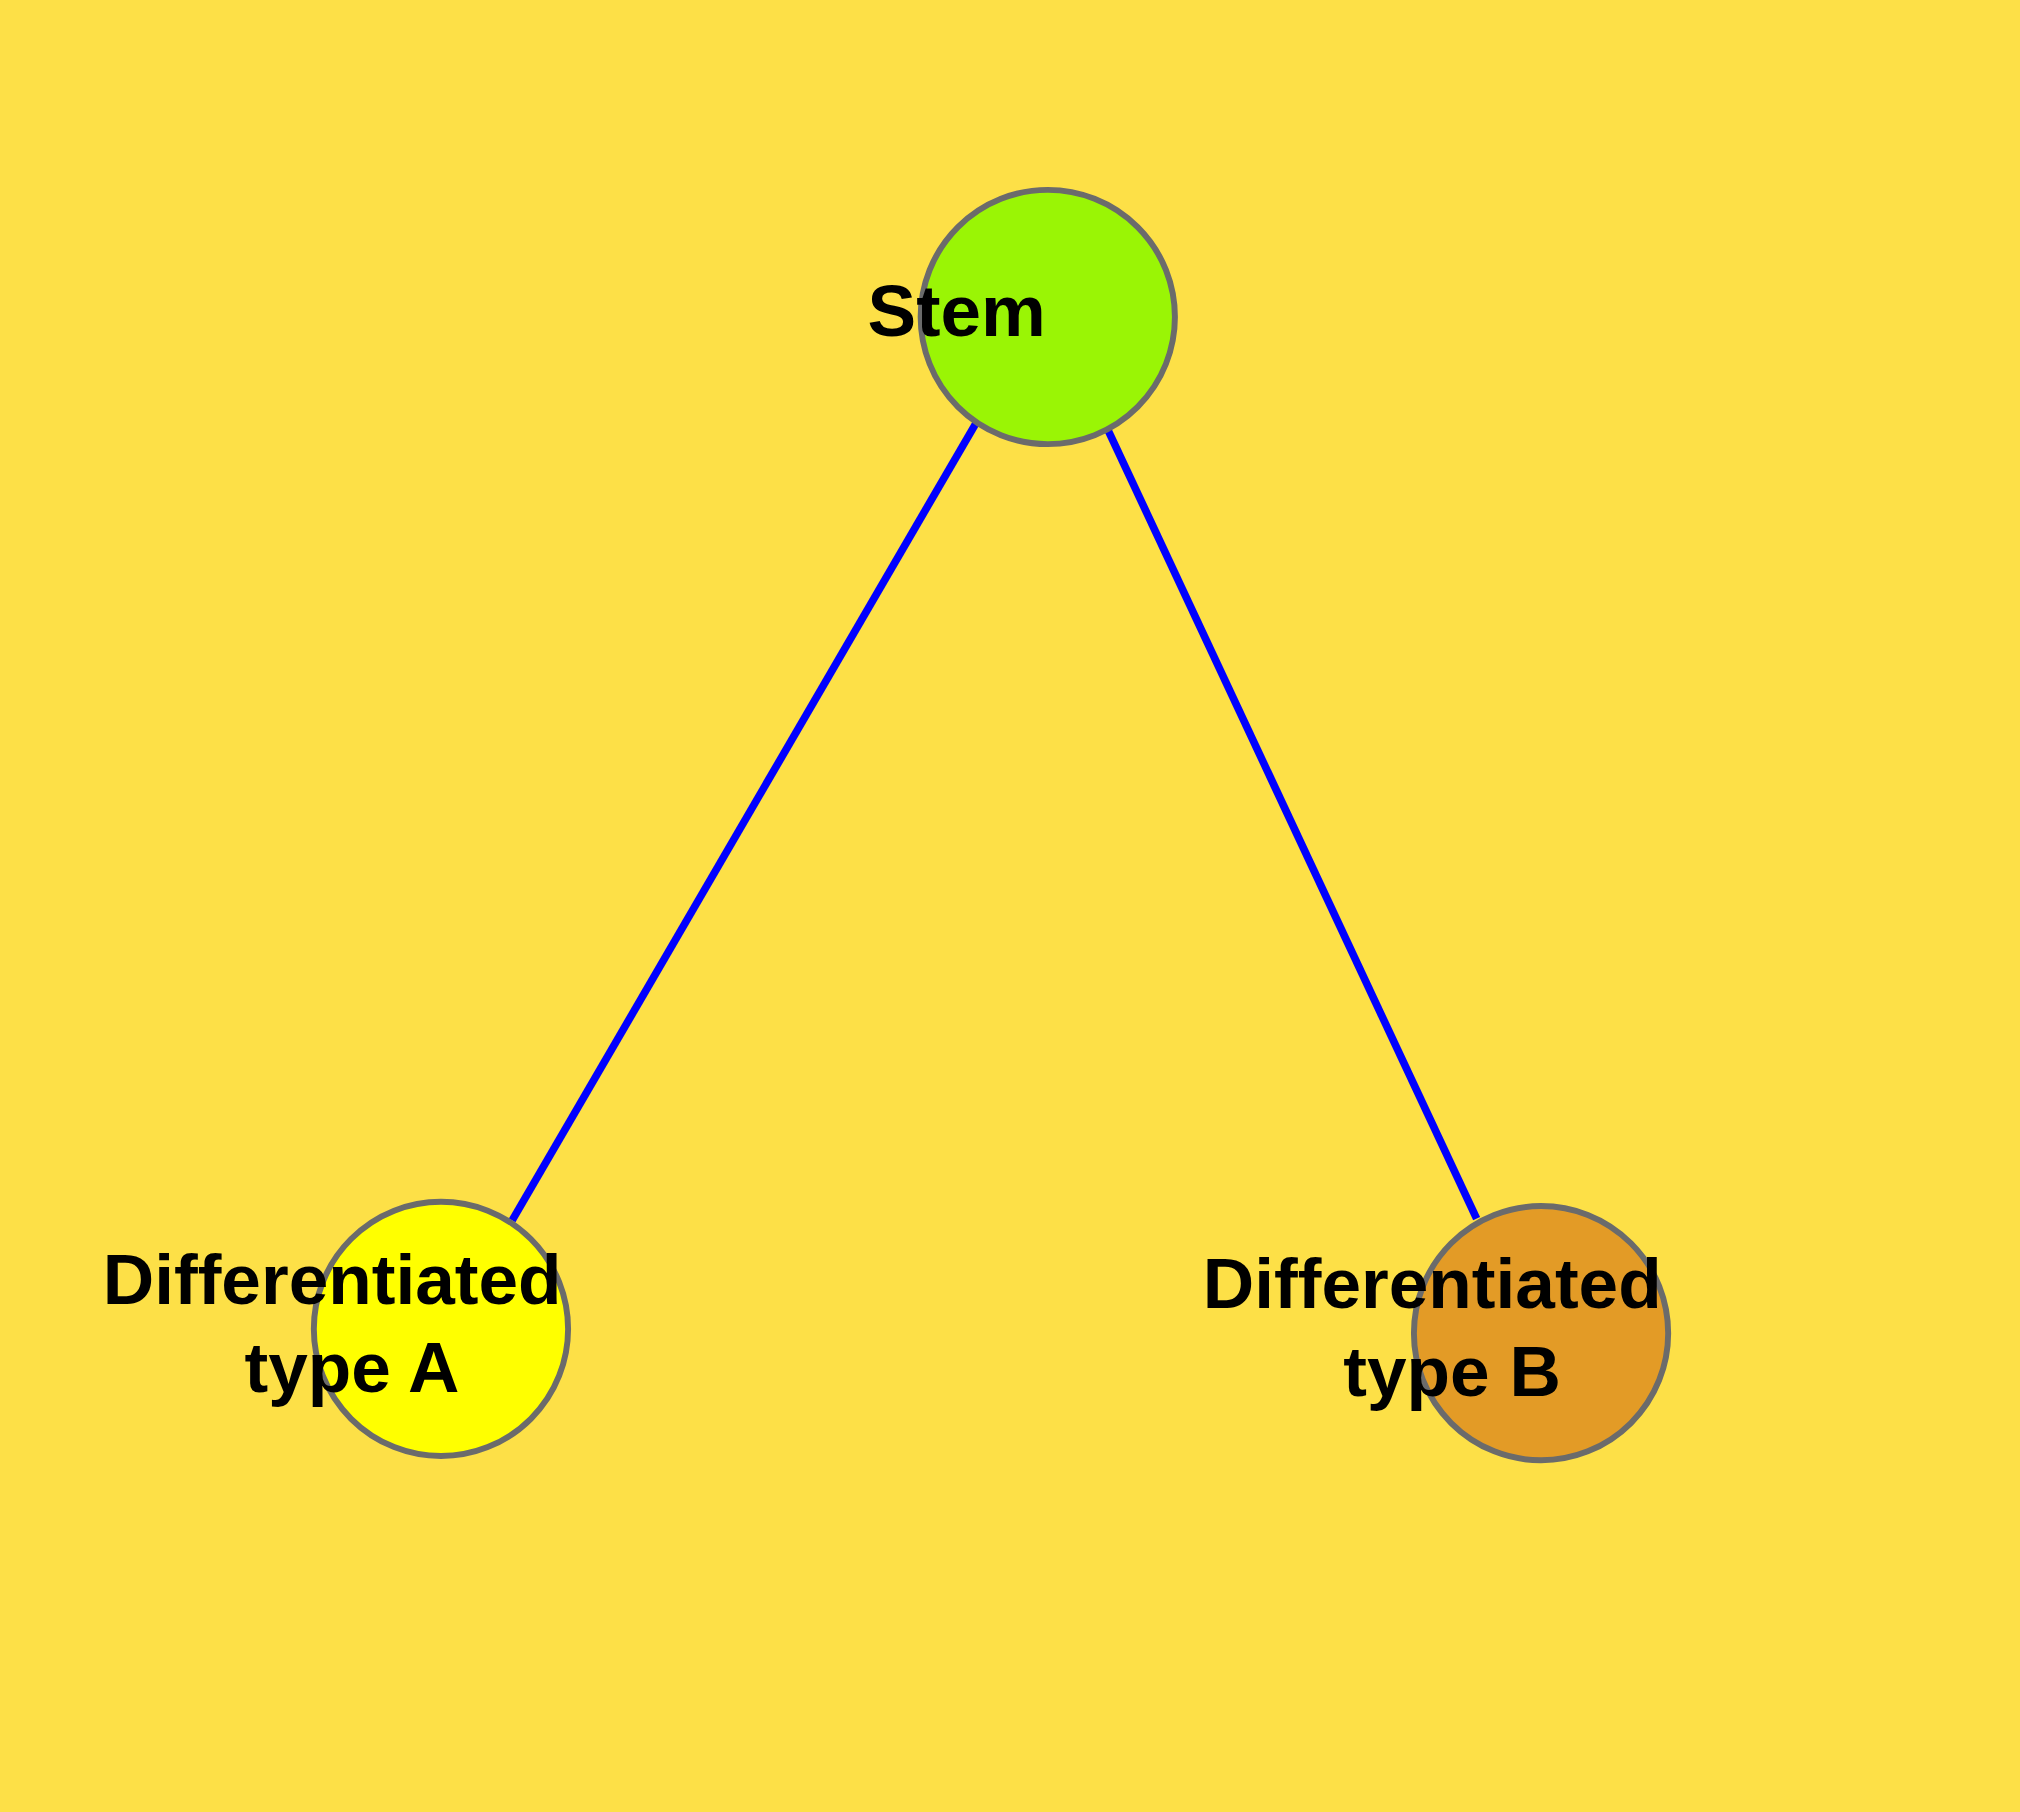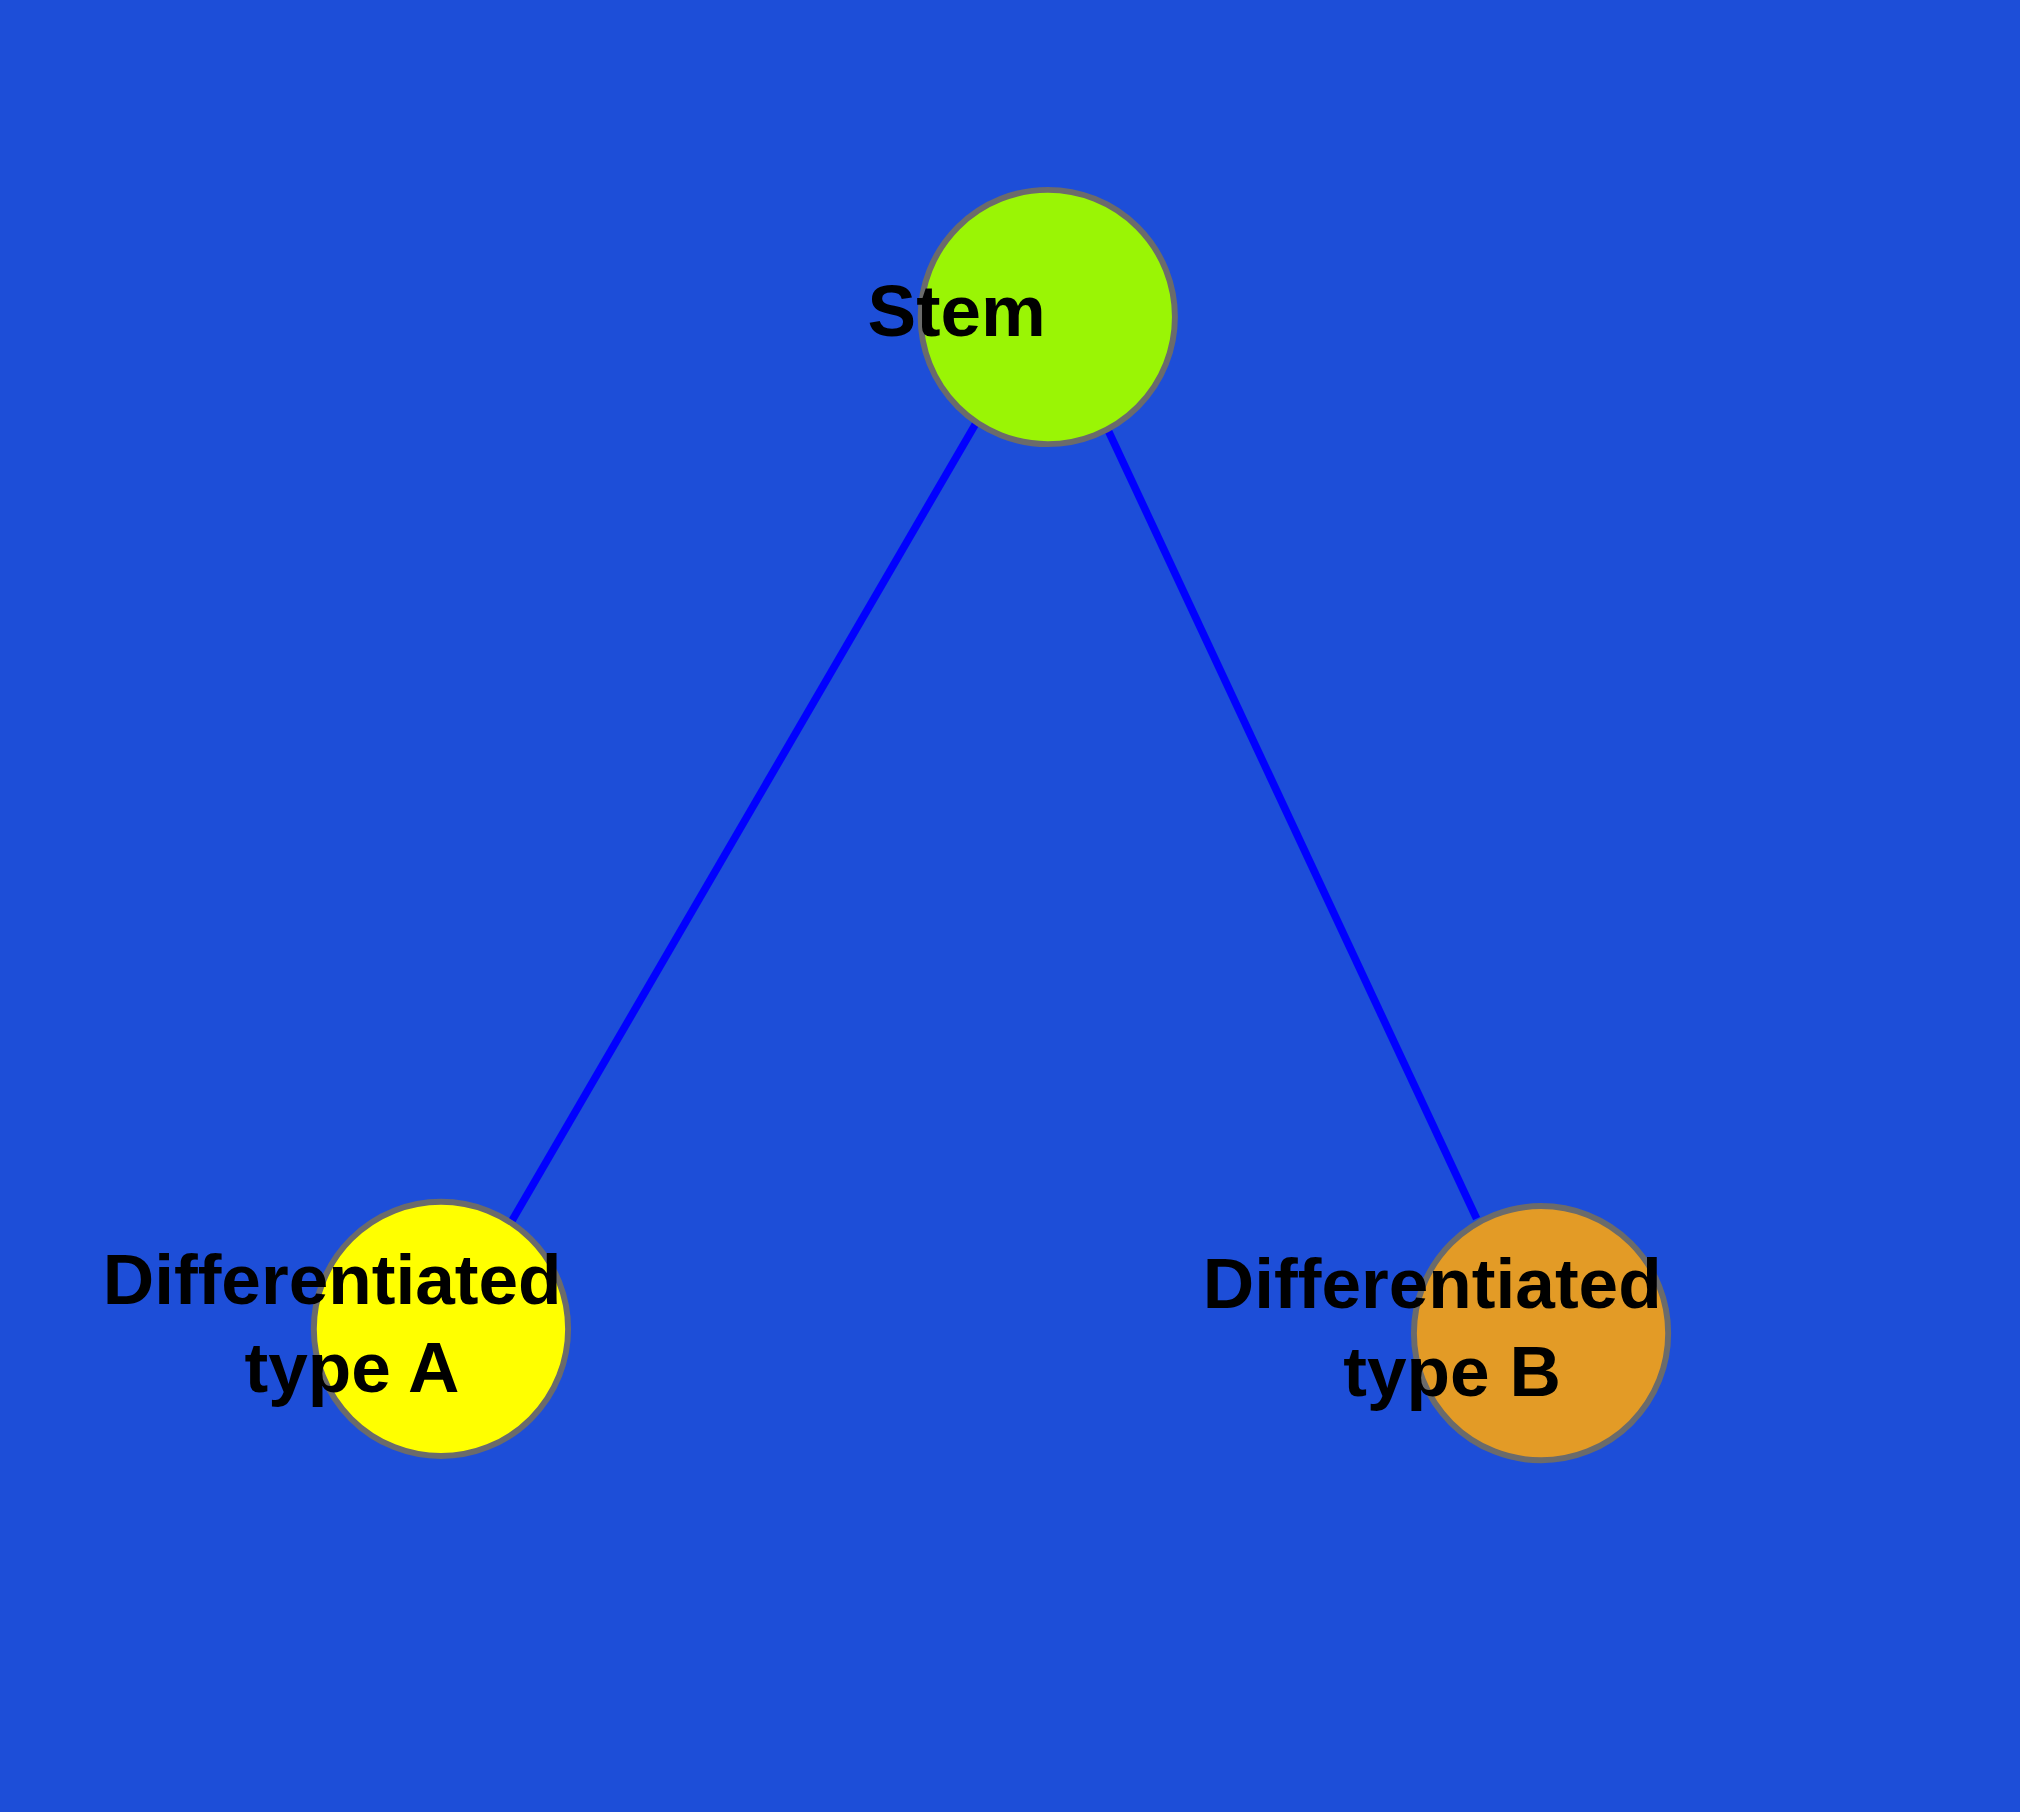--- a/index.html
+++ b/index.html
@@ -41,21 +41,21 @@
   .label-stem {
     font-size: 86px;
   }
   .label-leaf {
     font-size: 84px;
   }
 </style>
 </head>
 <body>
 
-<div id="canvas" style="background: #1d4ed8; text-decoration: underline;">
+<div id="canvas" style="background: #fde047; text-decoration: underline;">
   <svg id="graph-svg" viewBox="0 0 2384 2138">
 
     <g>
       <line class="edge-line" x1="1152" y1="498" x2="604" y2="1440" stroke="#0000ff"></line>
       <line class="edge-line" x1="1305" y1="503" x2="1742" y2="1438" stroke="#0000ff"></line>
     </g>
 
     <g>
 
       <g>

